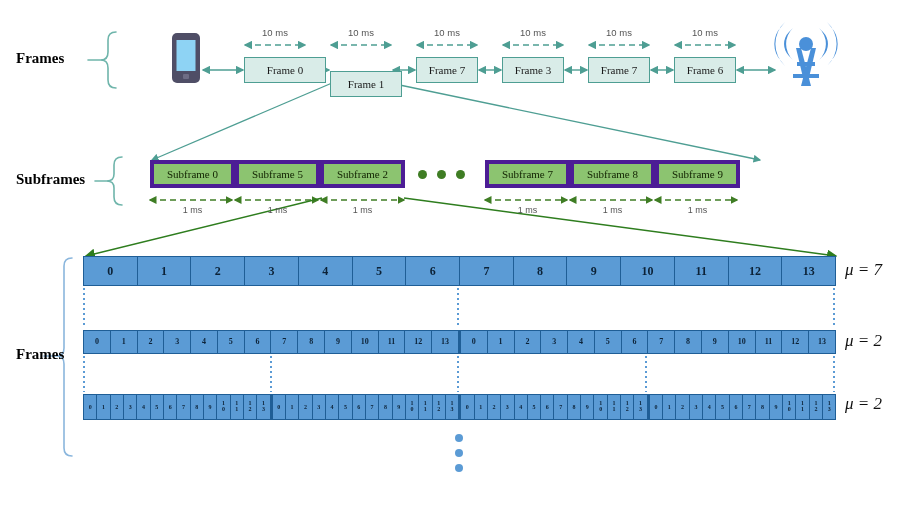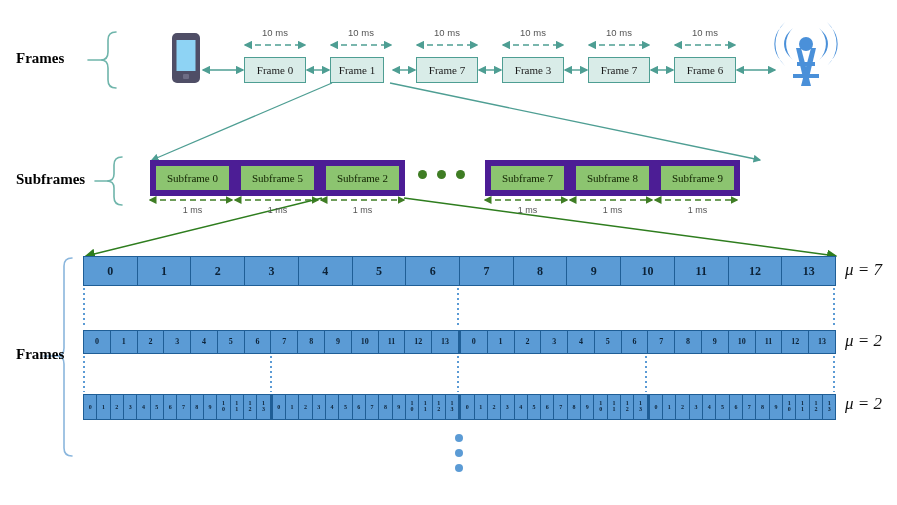--- a/index.html
+++ b/index.html
@@ -41,26 +41,26 @@
     font-family:"Liberation Sans", sans-serif;
     text-align:center;
     white-space:nowrap;
   }
 
   
   .subframe-box{
     position:absolute;
     box-sizing:border-box;
     background:#8cc470;
-    border:6px solid #4c1d95;
+    border:4px solid #4c1d95;
     color:#112200;
     font-family:"Liberation Serif", serif;
     font-size:11px;
     display:flex;align-items:center;justify-content:center;
-    height:36px;
+    height:28px;
   }
   .sf-dot{
     position:absolute;
     width:9px;height:9px;border-radius:50%;
     background:#3f7d24;
   }
   .ms1-label{
     position:absolute;
     font-size:9px;color:#555;text-align:center;white-space:nowrap;
   }
@@ -208,22 +208,22 @@
   <div class="section-label" style="left:16px;top:171px;">Subframes</div>
   <div class="section-label" style="left:16px;top:346px;">Frames</div>
 
   <div class="ms-label" style="left:245px;top:27px;width:60px;">10 ms</div>
   <div class="ms-label" style="left:331px;top:27px;width:60px;">10 ms</div>
   <div class="ms-label" style="left:417px;top:27px;width:60px;">10 ms</div>
   <div class="ms-label" style="left:503px;top:27px;width:60px;">10 ms</div>
   <div class="ms-label" style="left:589px;top:27px;width:60px;">10 ms</div>
   <div class="ms-label" style="left:675px;top:27px;width:60px;">10 ms</div>
 
-  <div class="frame-box" style="left:244px;top:57px;width:62px;">Frame 0</div>
-  <div class="frame-box" style="left:330px;top:57px;width:54px;">Frame 1</div>
+  <div class="frame-box" style="left:244px;top:57px;width:82px;">Frame 0</div>
+  <div class="frame-box" style="left:330px;top:71px;width:72px;">Frame 1</div>
   <div class="frame-box" style="left:416px;top:57px;width:62px;">Frame 7</div>
   <div class="frame-box" style="left:502px;top:57px;width:62px;">Frame 3</div>
   <div class="frame-box" style="left:588px;top:57px;width:62px;">Frame 7</div>
   <div class="frame-box" style="left:674px;top:57px;width:62px;">Frame 6</div>
 
   <div class="subframe-box" style="left:150px;top:160px;width:85px;">Subframe 0</div>
   <div class="subframe-box" style="left:235px;top:160px;width:85px;">Subframe 5</div>
   <div class="subframe-box" style="left:320px;top:160px;width:85px;">Subframe 2</div>
 
   <div class="sf-dot" style="left:418px;top:170px;"></div>

